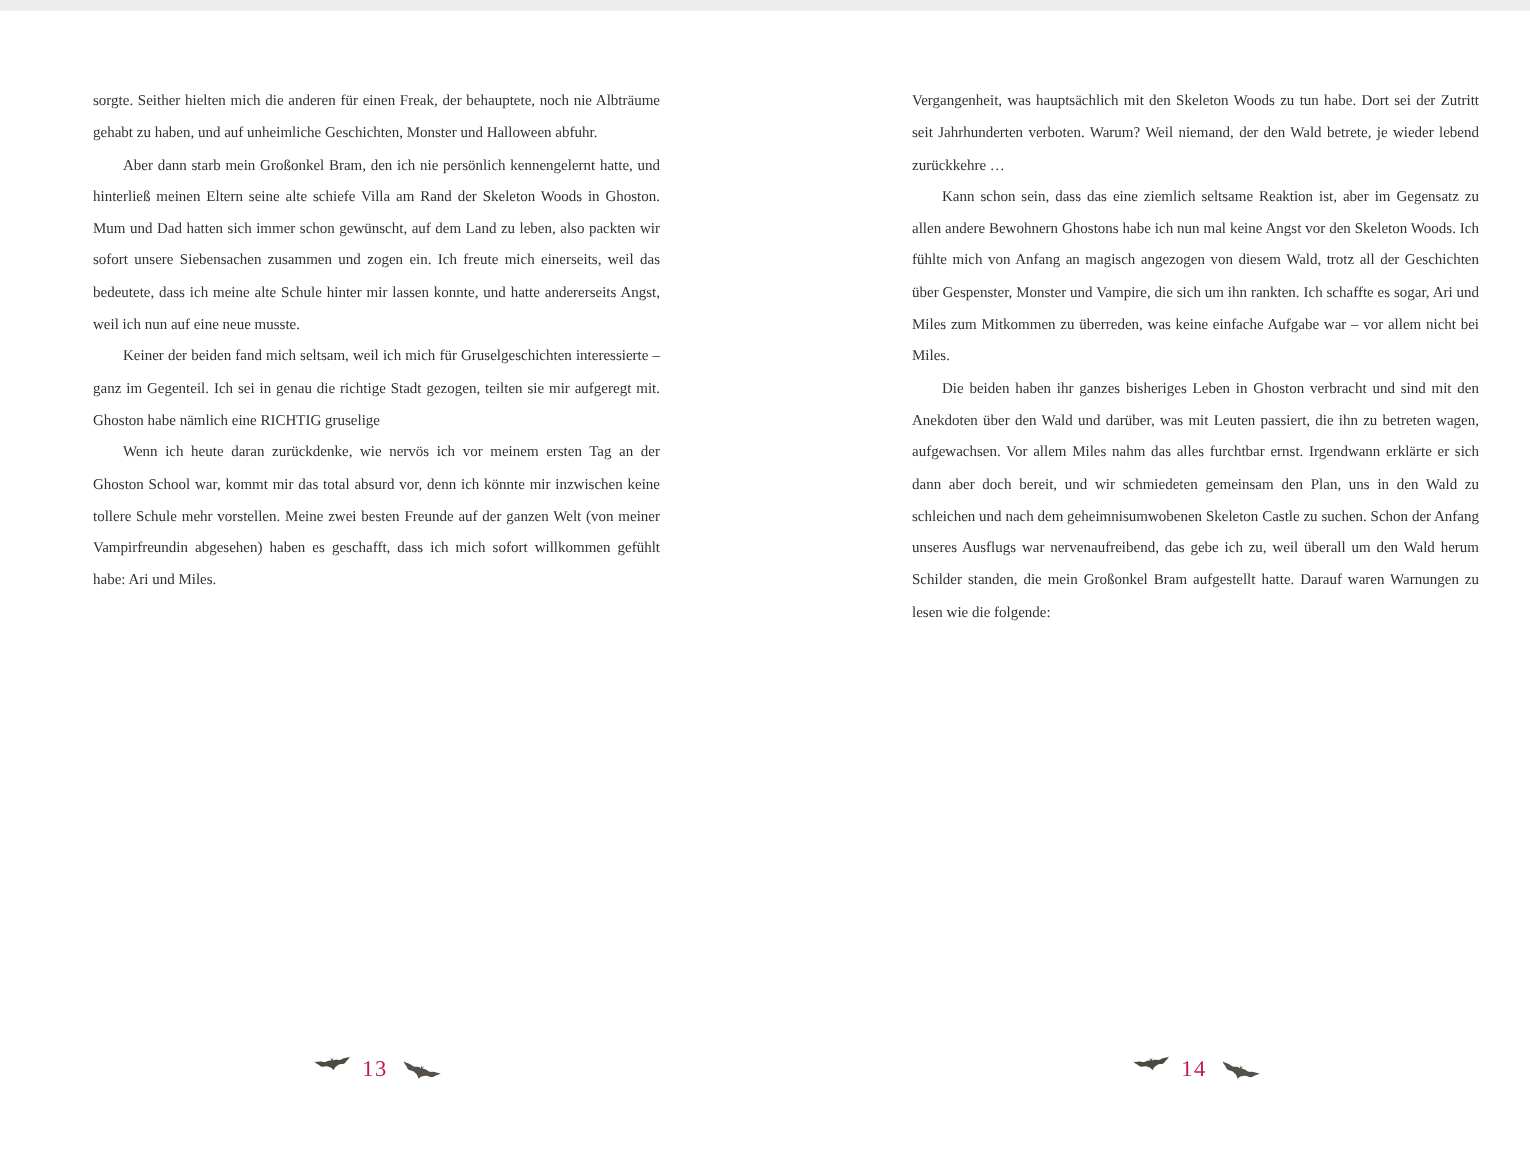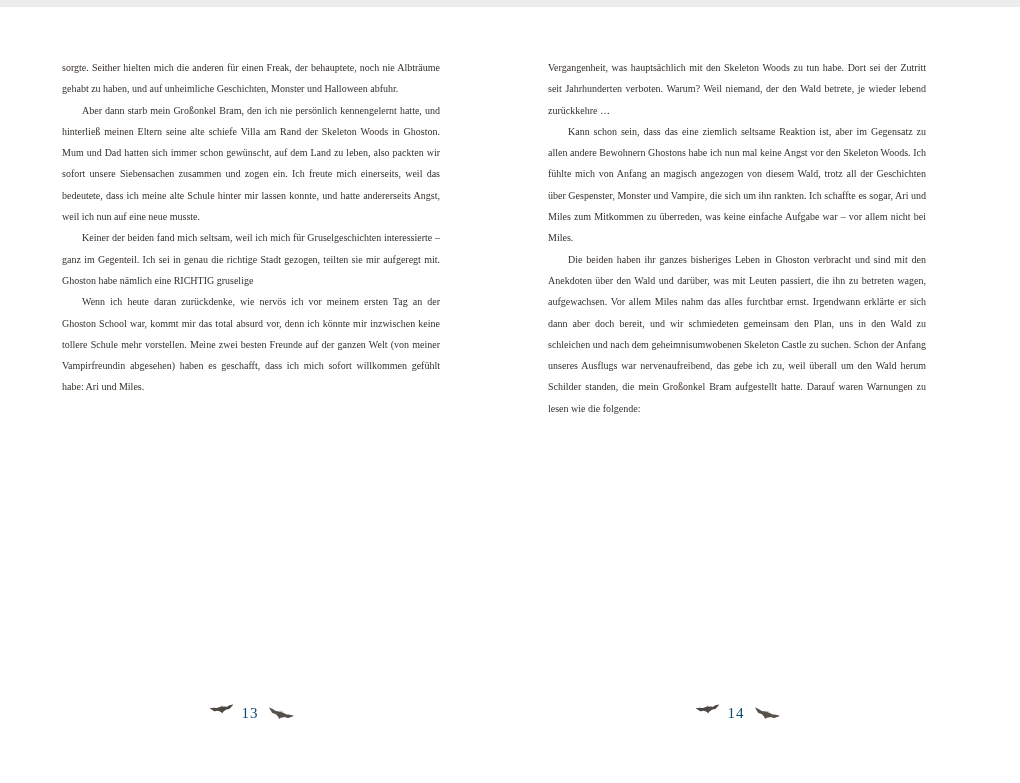--- a/index.html
+++ b/index.html
@@ -19,21 +19,21 @@
     width: 100%; height: 7px;
     background: #ececec;
   }
   .page {
     position: absolute;
     top: 57px;
     width: 378px;
     height: 700px;
   }
   .page--left  { left: 62px; }
-  .page--right { left: 548px; }
+  .page--right { left: 608px; }
   .page-text p {
     margin: 0;
     font-size: 10px;
     line-height: 21.3px;
     text-align: justify;
     hyphens: auto;
     -webkit-hyphens: auto;
   }
   .page-text p.indent { text-indent: 20px; }
   .page-footer {
@@ -42,21 +42,21 @@
     left: 0;
     width: 100%;
     display: flex;
     align-items: center;
     justify-content: center;
     gap: 8px;
   }
   .page-number {
     font-size: 15px;
     letter-spacing: 1px;
-    color: #0c4a6e;
+    color: #be185d;
   }
   .bat { display: inline-flex; }
   .bat svg { display: block; }
   .bat--left  { transform: translateY(-3px) rotate(-8deg); }
   .bat--right { transform: translateY(2px) scaleX(-1) rotate(-18deg); }
 </style>
 </head>
 <body>
 
 <div class="top-edge"></div>

